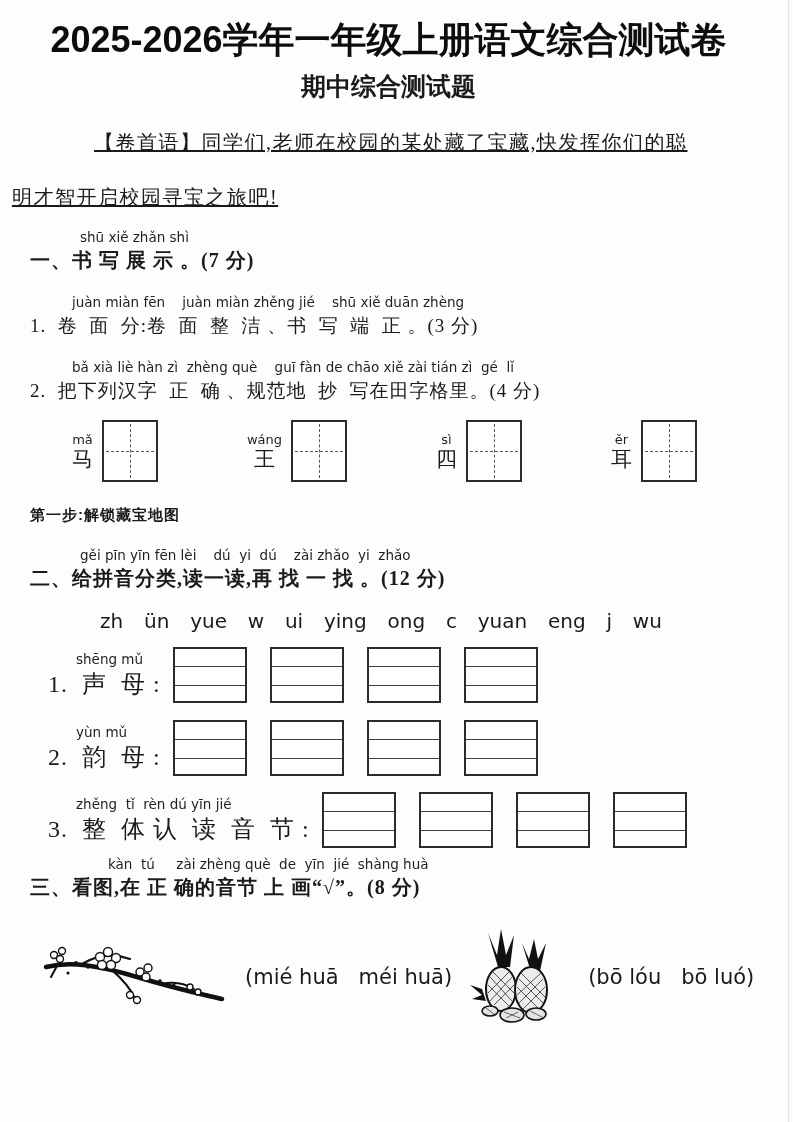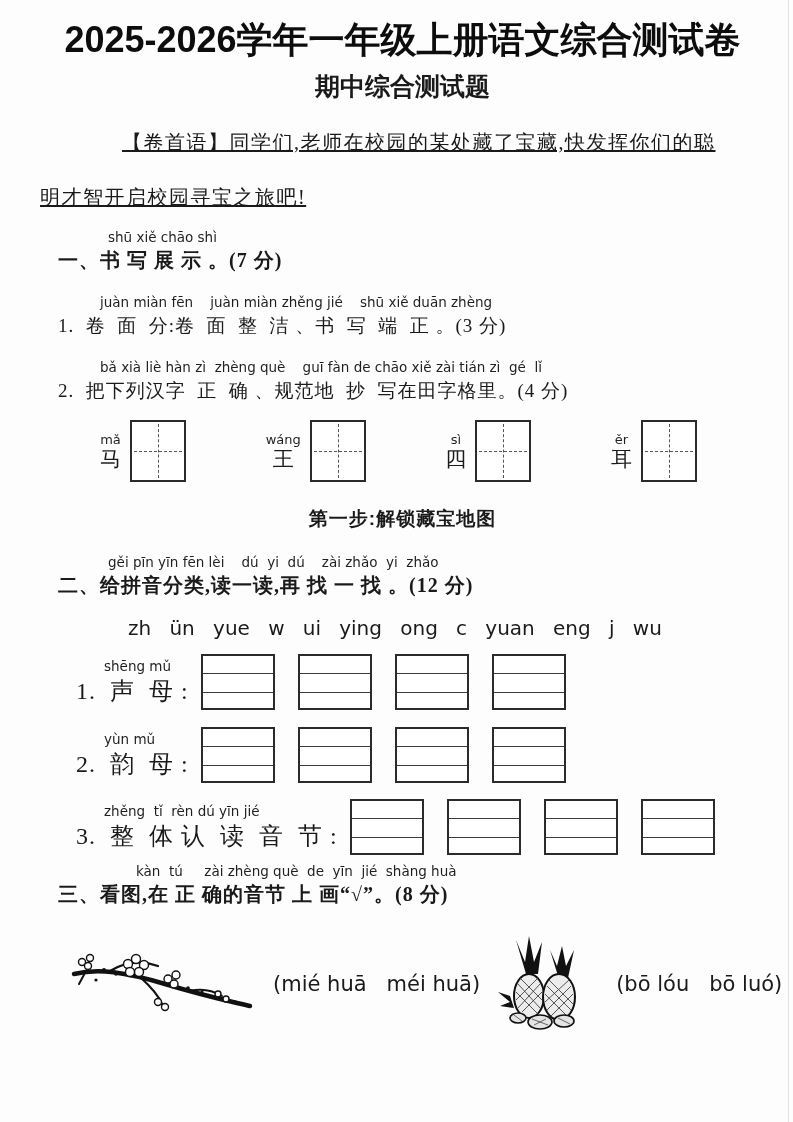--- a/index.html
+++ b/index.html
@@ -1,19 +1,19 @@
 <!DOCTYPE html>
 <html><head>
 <meta charset="utf-8">
 <style>
   * { box-sizing: border-box; margin: 0; padding: 0; }
   html, body { width: 793px; height: 1122px; background: #fdfdfd; overflow: hidden; }
   body { color: #1a1a1a; font-family: "Liberation Serif", "DejaVu Serif", serif; position: relative; }
   body::after { content:""; position:absolute; top:0; right:4px; width:1px; height:100%; background:#e3e3e3; }
-  .page { padding: 16px 46px 0 58px; }
+  .page { padding: 16px 46px 0 30px; }
 
   .title {
     font-family: "Liberation Sans", "DejaVu Sans", sans-serif;
     font-weight: 900; font-size: 36px; text-align: center;
     letter-spacing: 0px; color: #0d0d0d; white-space: nowrap;
   }
   .subtitle {
     font-family: "Liberation Sans", "DejaVu Sans", sans-serif;
     font-weight: 700; font-size: 25px; text-align: center; margin-top: 5px;
   }
@@ -38,21 +38,21 @@
 
   .hz-row { display: flex; justify-content: space-between; margin: 16px 50px 0 42px; }
   .hz-group { display: flex; align-items: center; }
   .hz-label { text-align: center; margin-right: 9px; }
   .hz-label .pinyin { display: block; font-size: 13px; }
   .hz-label .hanzi { font-size: 21px; line-height: 24px; }
   .tian { width: 56px; height: 62px; border: 2px solid #2b2b2b; position: relative; background:#fff; }
   .tian .v { position:absolute; left:50%; top:2px; bottom:2px; border-left:1.6px dashed #555; }
   .tian .h { position:absolute; top:50%; left:2px; right:2px; border-top:1.6px dashed #555; }
 
-  .banner { text-align: center; font-size: 19px; font-weight: 900; margin-top: 24px;
+  .banner { font-size: 15px; font-weight: 900; margin-top: 24px;
             font-family: Liberation Sans, sans-serif; letter-spacing: 1px; }
 
   .syllables { display: flex; justify-content: space-between; margin: 17px 85px 0 70px;
                font-family: "DejaVu Sans", sans-serif; font-size: 20px; }
 
   .prow { display: flex; align-items: center; margin-left: 18px; }
   .prow.r1 { margin-top: 14px; } .prow.r2 { margin-top: 17px; } .prow.r3 { margin-top: 16px; }
   .rlabel { margin-right: 12px; }
   .rlabel .pinyin { display:block; margin-left: 28px; margin-bottom: 1px; }
   .rlabel .rtext { font-size: 24px; letter-spacing: 1px; white-space: pre; }
@@ -74,21 +74,21 @@
 
   <div class="title">2025-2026学年一年级上册语文综合测试卷</div>
   <div class="subtitle">期中综合测试题</div>
 
 
   <div class="intro">
     <div class="line1">【卷首语】同学们,老师在校园的某处藏了宝藏,快发挥你们的聪</div>
     <div class="line2">明才智开启校园寻宝之旅吧!</div>
   </div>
 
-  <div class="pinyin sec-pinyin" style="margin-top:15px;">shū xiě chāo shì</div>
+  <div class="pinyin sec-pinyin" style="margin-top:15px;">shū xiě zhǎn shì</div>
   <div class="sec-head">一、书 写 展 示 。(7 分)</div>
 
   <div class="pinyin item-pinyin">juàn miàn fēn    juàn miàn zhěng jié    shū xiě duān zhèng</div>
   <div class="item-text">1.  卷  面  分:卷  面  整  洁 、书  写  端  正 。(3 分)</div>
 
   <div class="pinyin item-pinyin">bǎ xià liè hàn zì  zhèng què    guī fàn de chāo xiě zài tián zì  gé  lǐ</div>
   <div class="item-text">2.  把下列汉字  正  确 、规范地  抄  写在田字格里。(4 分)</div>
 
   <div class="hz-row">
     <div class="hz-group">

